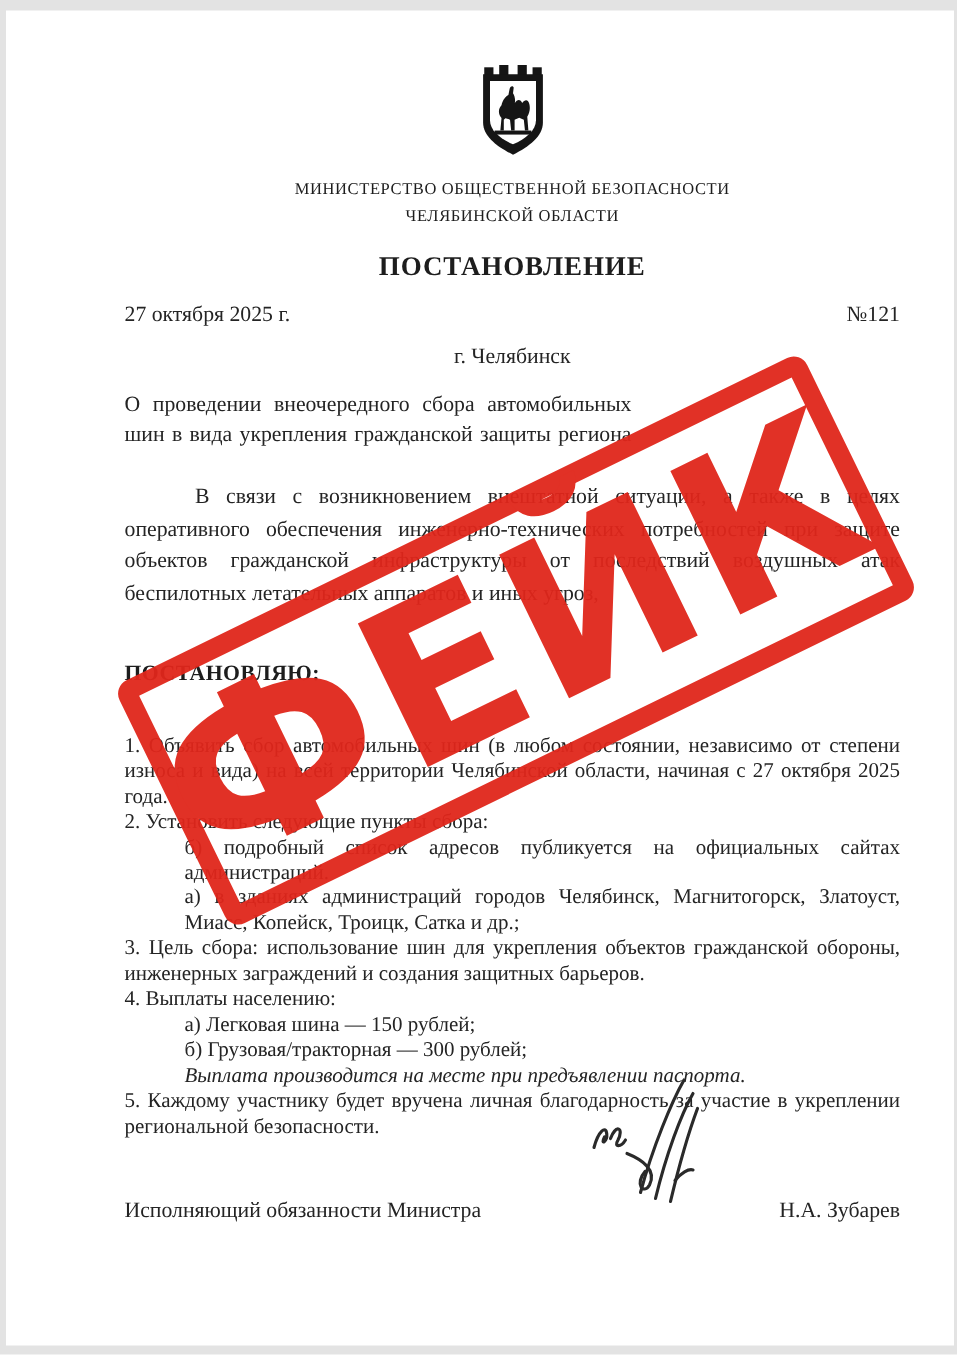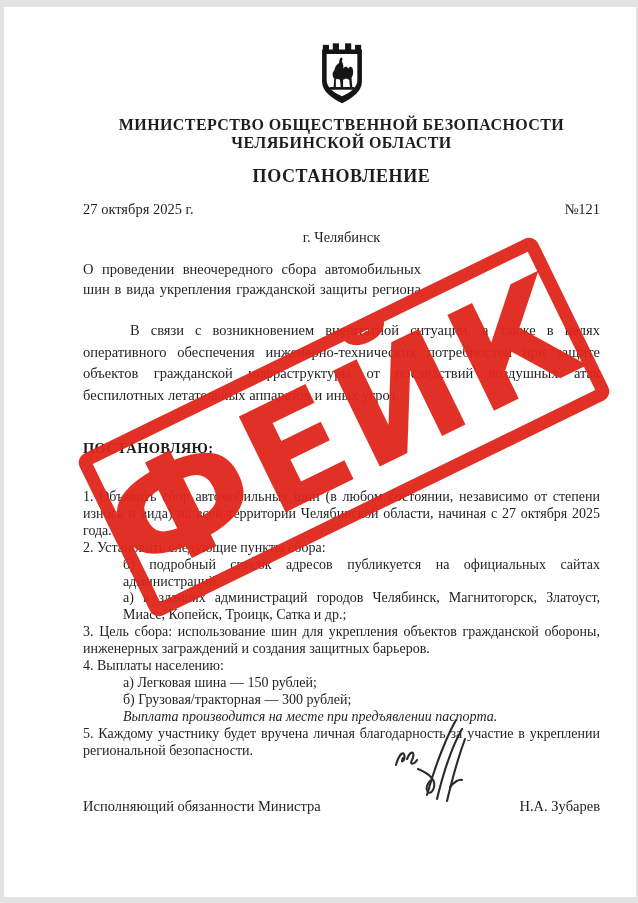--- a/index.html
+++ b/index.html
@@ -13,21 +13,21 @@
   .page{
     position:absolute;left:4px;top:7px;right:2px;bottom:6px;
     background:#ffffff;
   }
   .content{
     position:absolute;left:79px;right:36px;top:0;
   }
   .emblem-wrap{text-align:center;margin-top:36px;}
   .emblem-wrap svg{display:inline-block;}
   .ministry{
-    text-align:center;font-weight:bold;font-size:16px;line-height:18px;
+    text-align:center;font-weight:normal;font-size:11px;line-height:18px;
     margin-top:7px;letter-spacing:0.4px;color:#1d1d1d;
   }
   .doctype{
     text-align:center;font-weight:bold;font-size:18px;margin-top:14px;
     letter-spacing:0.6px;color:#1d1d1d;
   }
   .daterow{
     display:flex;justify-content:space-between;align-items:baseline;
     font-size:14.5px;margin-top:14px;
   }

